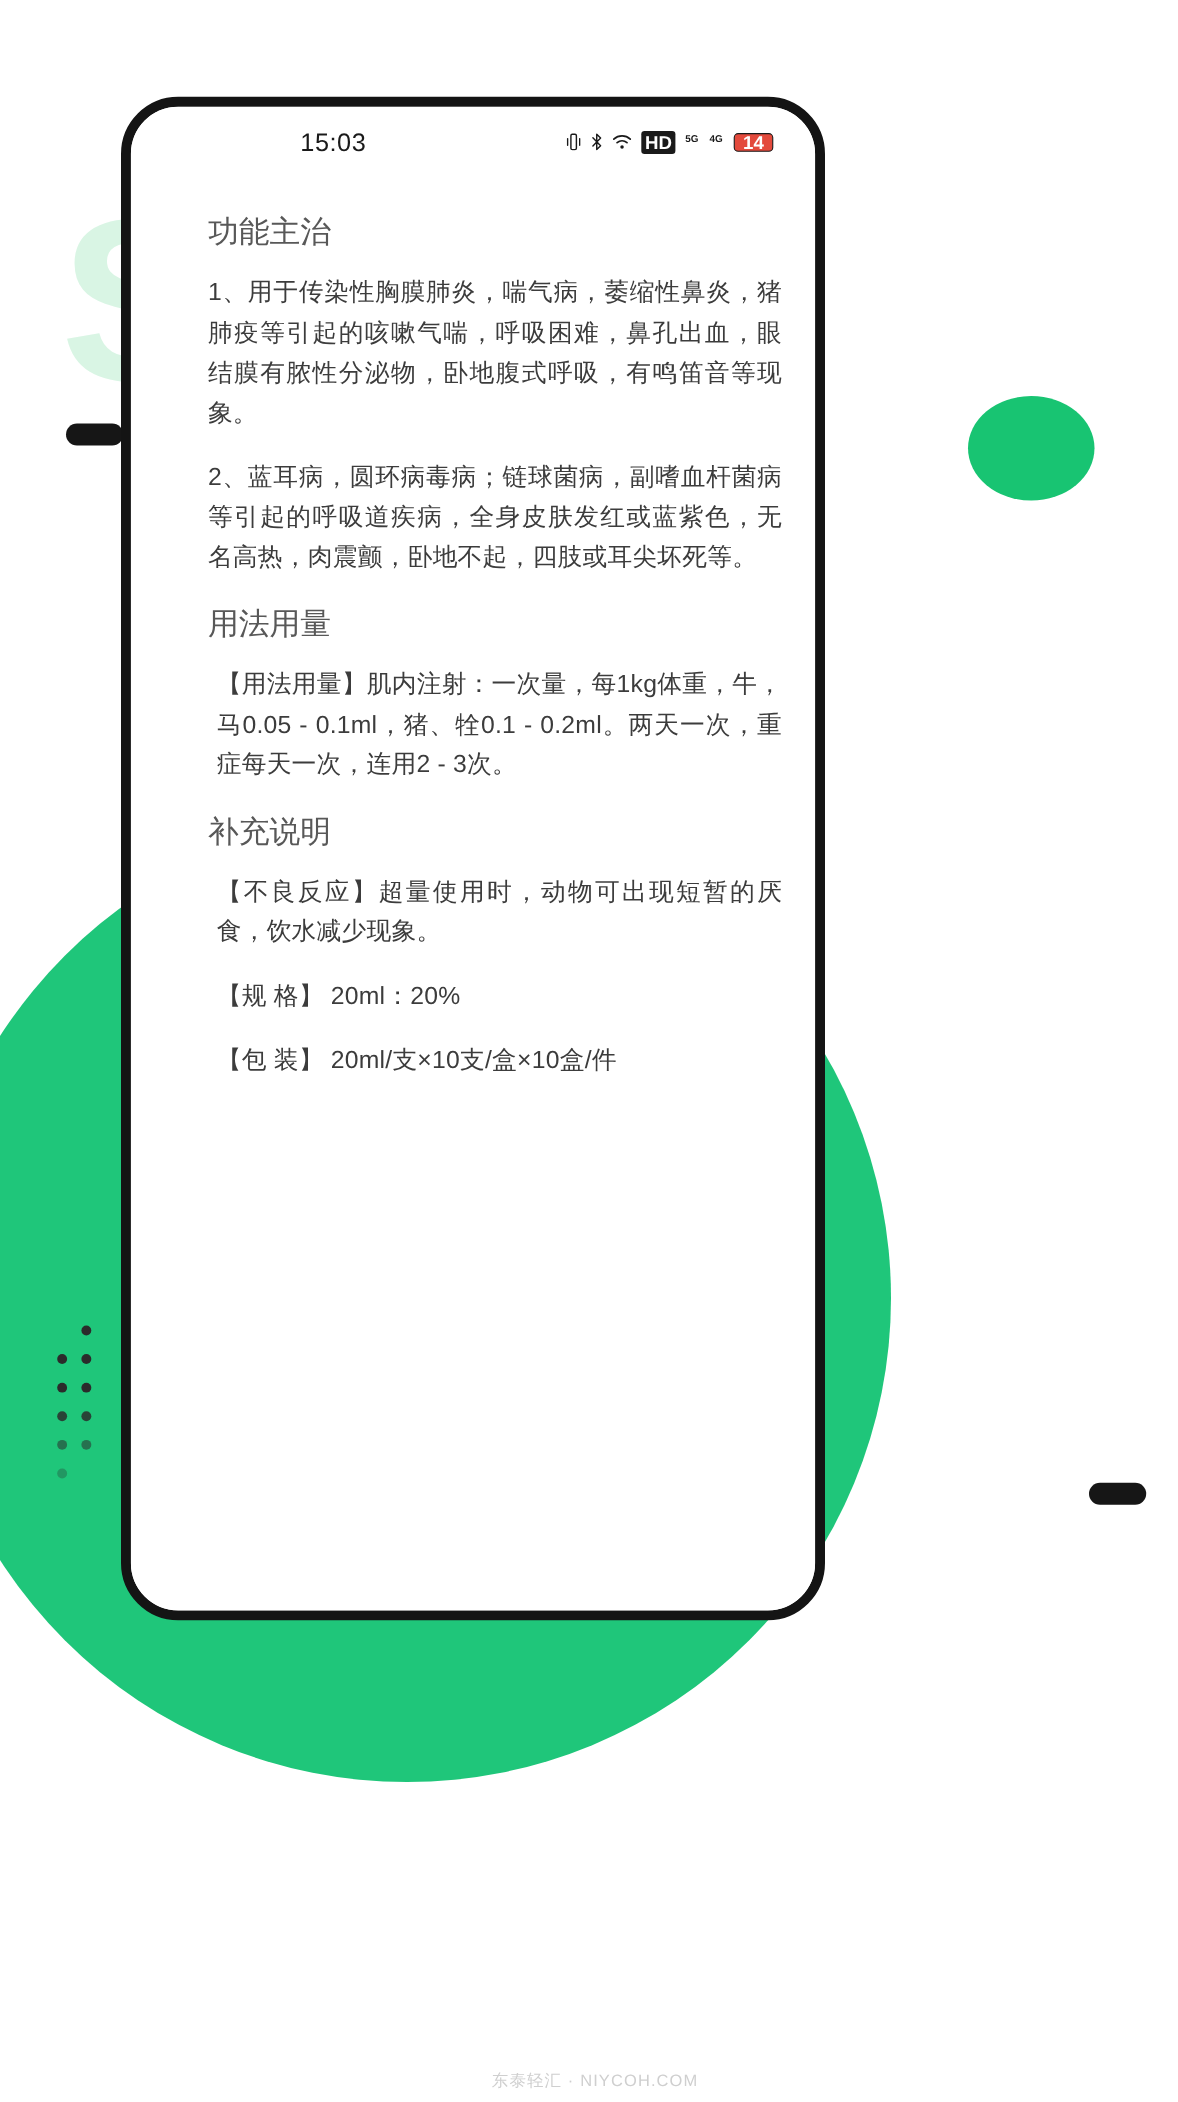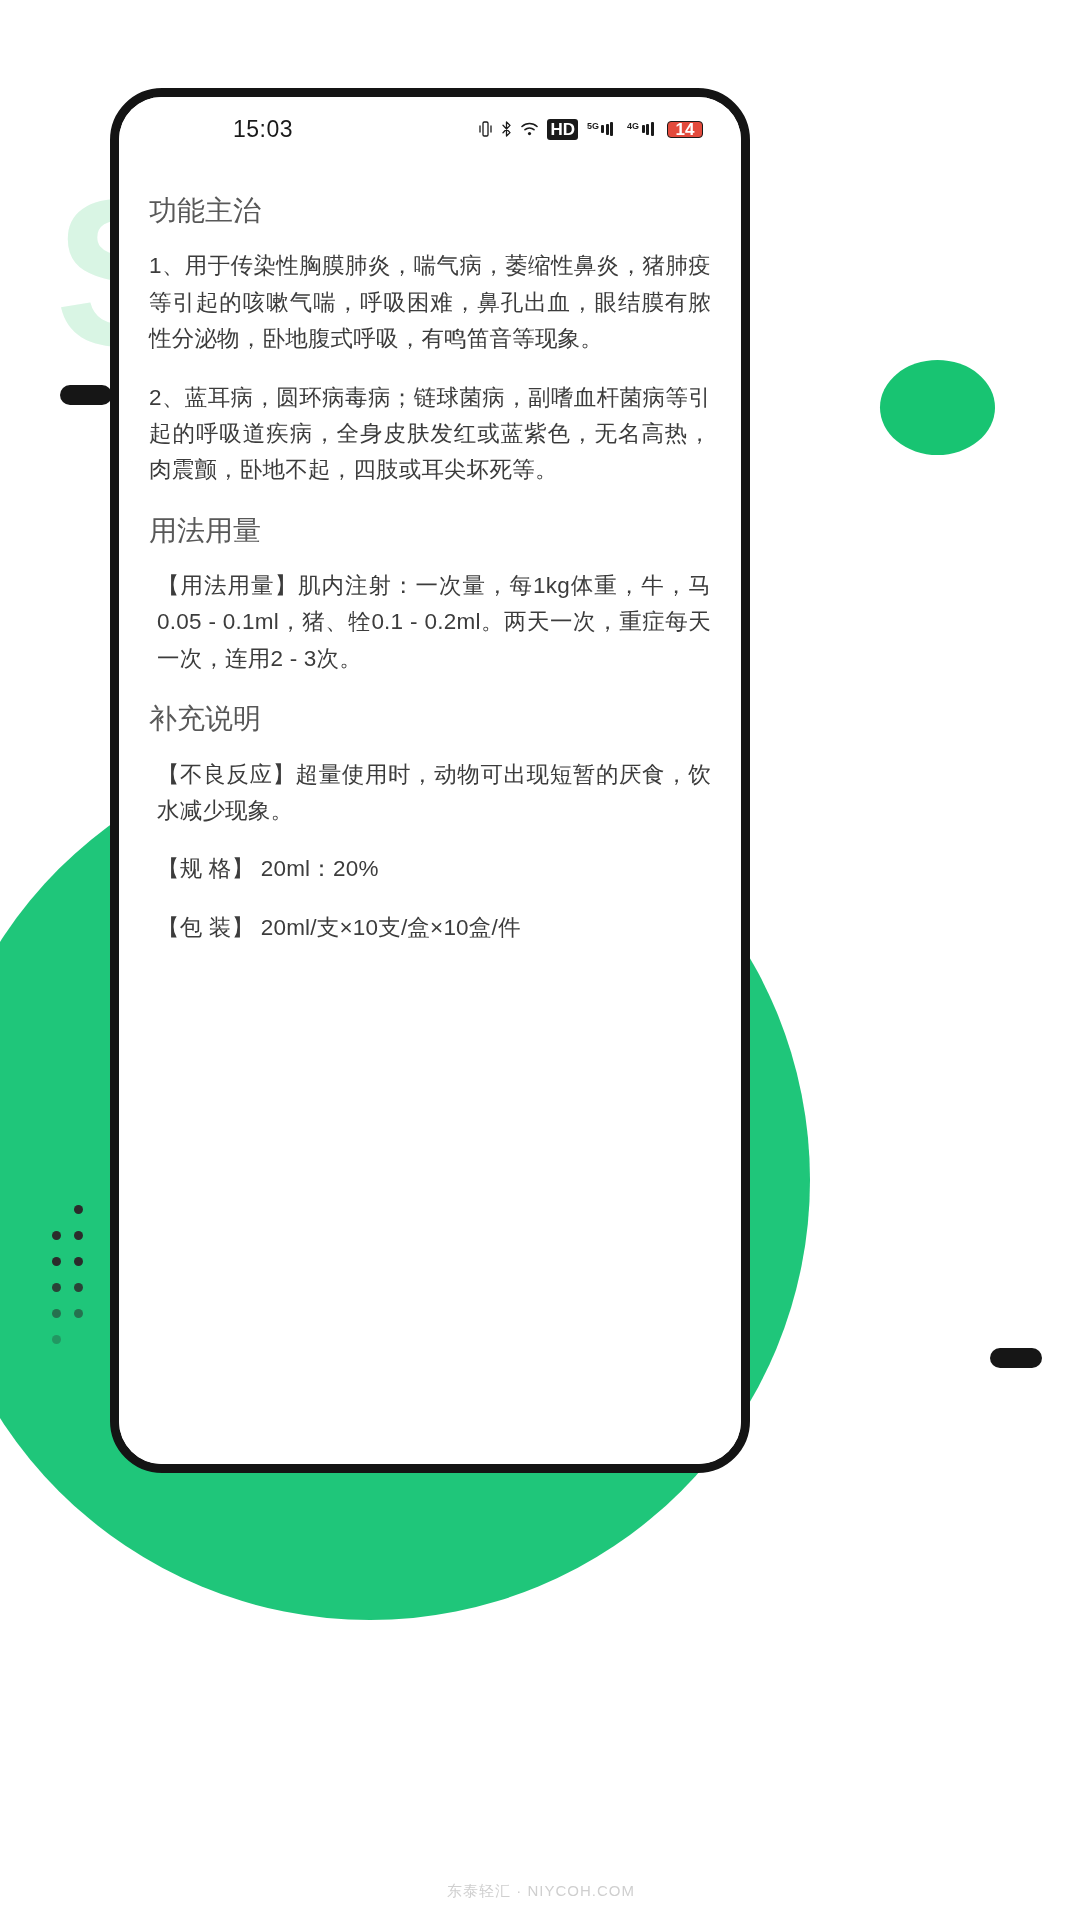--- a/index.html
+++ b/index.html
@@ -90,20 +90,21 @@
     background: #ffffff;
     box-sizing: border-box;
     overflow: hidden;
   }
   .screen {
     position: absolute;
     inset: 0;
     background: #ffffff;
     display: flex;
     flex-direction: column;
+    padding-left: 40px;
   }
 
   
   .statusbar {
     height: 64px;
     display: flex;
     align-items: center;
     padding: 0 38px 0 44px;
     box-sizing: border-box;
     position: relative;
@@ -136,20 +137,21 @@
     color: #fff;
     padding: 2px 3px;
     line-height: 1;
   }
   .si-sig {
     display: inline-flex;
     align-items: flex-end;
     gap: 1.5px;
     height: 15px;
     position: relative;
+    flex-direction: column;
   }
   .si-sig b {
     display: block;
     width: 3px;
     background: #1a1a1a;
     border-radius: 1px;
   }
   .si-sig b:nth-child(1) { height: 5px; }
   .si-sig b:nth-child(2) { height: 8px; }
   .si-sig b:nth-child(3) { height: 11px; }

